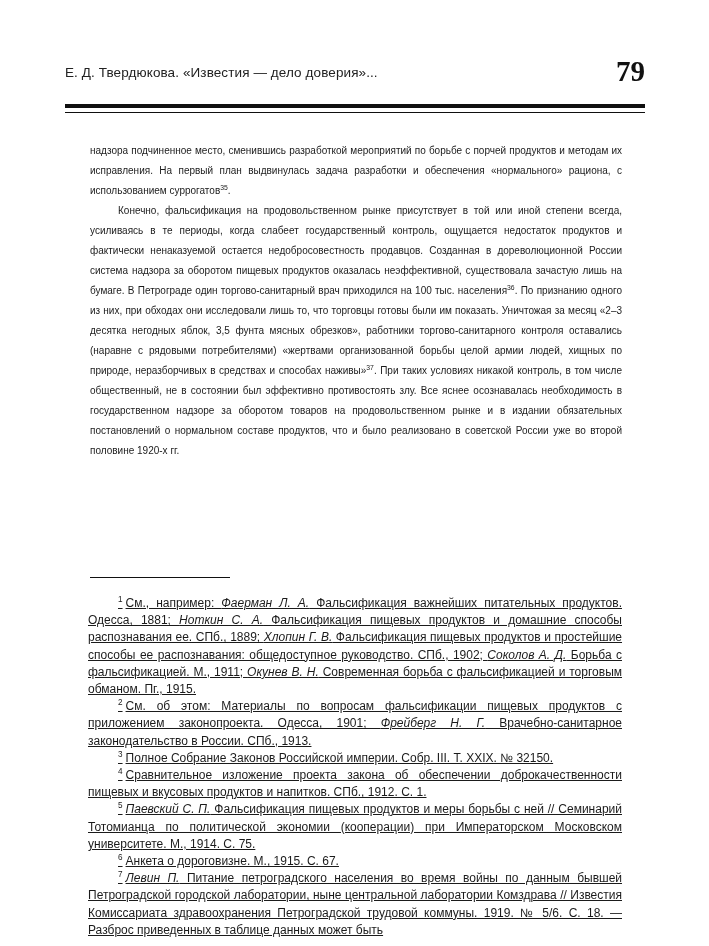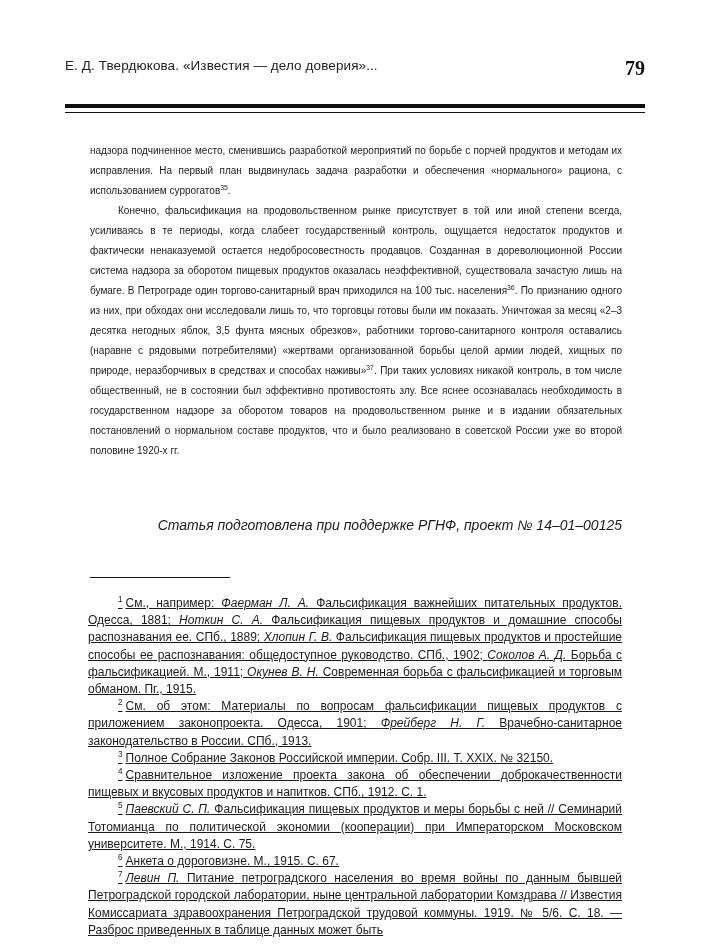--- a/index.html
+++ b/index.html
@@ -25,21 +25,21 @@
   }
   .running-title {
     font-size: 13.5px;
     letter-spacing: 0.1px;
     color: #222;
     padding-bottom: 4px;
   }
   .page-number {
     font-family: "Liberation Serif", "DejaVu Serif", serif;
     font-weight: 700;
-    font-size: 20px;
+    font-size: 29px;
     line-height: 0.9;
     color: #111;
   }
   .rule-thick {
     position: absolute;
     left: 65px;
     right: 64px;
     top: 104px;
     height: 3.5px;
     background: #0f0f0f;
@@ -112,21 +112,20 @@
   </div>
 
   <div class="rule-thick"></div>
   <div class="rule-thin"></div>
 
   <div class="body-text">
     <p><span>надзора подчиненное место, сменившись разработкой мероприятий по борьбе с порчей продуктов и методам их исправления. На первый план выдвинулась задача разработки и обеспечения «нормального» рациона, с использованием суррогатов</span><sup>35</sup><span>.</span></p>
     <p class="indent"><span>Конечно, фальсификация на продовольственном рынке присутствует в той или иной степени всегда, усиливаясь в те периоды, когда слабеет государственный контроль, ощущается недостаток продуктов и фактически ненаказуемой остается недобросовестность продавцов. Созданная в дореволюционной России система надзора за оборотом пищевых продуктов оказалась неэффективной, существовала зачастую лишь на бумаге. В Петрограде один торгово-санитарный врач приходился на 100 тыс. населения</span><sup>36</sup><span>. По признанию одного из них, при обходах они исследовали лишь то, что торговцы готовы были им показать. Уничтожая за месяц «2–3 десятка негодных яблок, 3,5 фунта мясных обрезков», работники торгово-санитарного контроля оставались (наравне с рядовыми потребителями) «жертвами организованной борьбы целой армии людей, хищных по природе, неразборчивых в средствах и способах наживы»</span><sup>37</sup><span>. При таких условиях никакой контроль, в том числе общественный, не в состоянии был эффективно противостоять злу. Все яснее осознавалась необходимость в государственном надзоре за оборотом товаров на продовольственном рынке и в издании обязательных постановлений о нормальном составе продуктов, что и было реализовано в советской России уже во второй половине 1920-х гг.</span></p>
   </div>
 
-  <div class="credit-line">Статья подготовлена при поддержке РГНФ, проект № 14–01–00125</div>
 
   <div class="fn-rule"></div>
 
   <div class="footnotes">
     <p class="footnote"><sup class="fn-num">1</sup><span><span>См., например: </span><i>Фаерман Л. А.</i><span> Фальсификация важнейших питательных продуктов. Одесса, 1881; </span><i>Ноткин С. А.</i><span> Фальсификация пищевых продуктов и домашние способы распознавания ее. СПб., 1889; </span><i>Хлопин Г. В.</i><span> Фальсификация пищевых продуктов и простейшие способы ее распознавания: общедоступное руководство. СПб., 1902; </span><i>Соколов А. Д.</i><span> Борьба с фальсификацией. М., 1911; </span><i>Окунев В. Н.</i><span> Современная борьба с фальсификацией и торговым обманом. Пг., 1915.</span></span></p>
     <p class="footnote"><sup class="fn-num">2</sup><span><span>См. об этом: Материалы по вопросам фальсификации пищевых продуктов с приложением законопроекта. Одесса, 1901; </span><i>Фрейберг Н. Г.</i><span> Врачебно-санитарное законодательство в России. СПб., 1913.</span></span></p>
     <p class="footnote"><sup class="fn-num">3</sup><span><span>Полное Собрание Законов Российской империи. Собр. III. Т. XXIX. № 32150.</span></span></p>
     <p class="footnote"><sup class="fn-num">4</sup><span><span>Сравнительное изложение проекта закона об обеспечении доброкачественности пищевых и вкусовых продуктов и напитков. СПб., 1912. С. 1.</span></span></p>
     <p class="footnote"><sup class="fn-num">5</sup><span><i>Паевский С. П.</i><span> Фальсификация пищевых продуктов и меры борьбы с ней // Семинарий Тотомианца по политической экономии (кооперации) при Императорском Московском университете. М., 1914. С. 75.</span></span></p>
     <p class="footnote"><sup class="fn-num">6</sup><span><span>Анкета о дороговизне. М., 1915. С. 67.</span></span></p>

